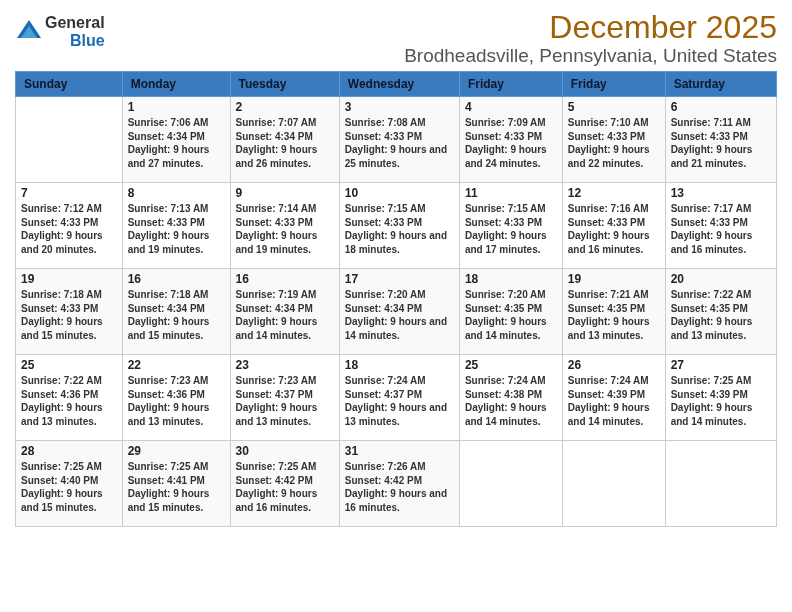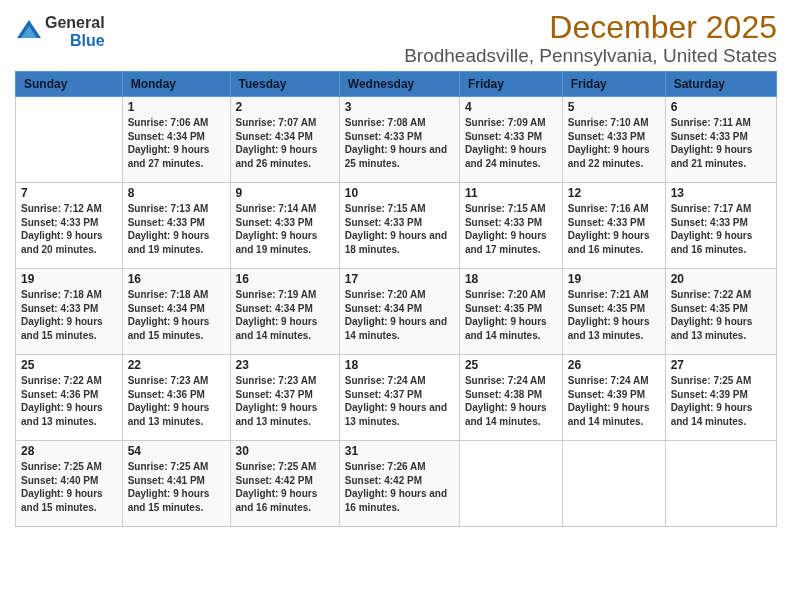--- a/index.html
+++ b/index.html
@@ -253,21 +253,21 @@
             <div class="day-number">27</div>
             <div class="day-info">Sunrise: 7:25 AM<br>Sunset: 4:39 PM<br>Daylight: 9 hours and 14 minutes.</div>
           </td>
         </tr>
         <tr>
           <td>
             <div class="day-number">28</div>
             <div class="day-info">Sunrise: 7:25 AM<br>Sunset: 4:40 PM<br>Daylight: 9 hours and 15 minutes.</div>
           </td>
           <td>
-            <div class="day-number">54</div>
+            <div class="day-number">29</div>
             <div class="day-info">Sunrise: 7:25 AM<br>Sunset: 4:41 PM<br>Daylight: 9 hours and 15 minutes.</div>
           </td>
           <td>
             <div class="day-number">30</div>
             <div class="day-info">Sunrise: 7:25 AM<br>Sunset: 4:42 PM<br>Daylight: 9 hours and 16 minutes.</div>
           </td>
           <td>
             <div class="day-number">31</div>
             <div class="day-info">Sunrise: 7:26 AM<br>Sunset: 4:42 PM<br>Daylight: 9 hours and 16 minutes.</div>
           </td>

